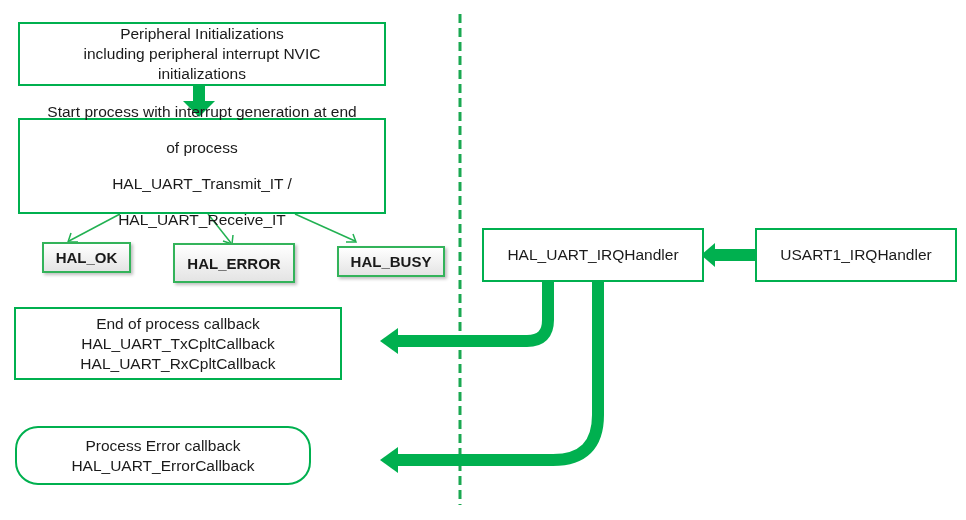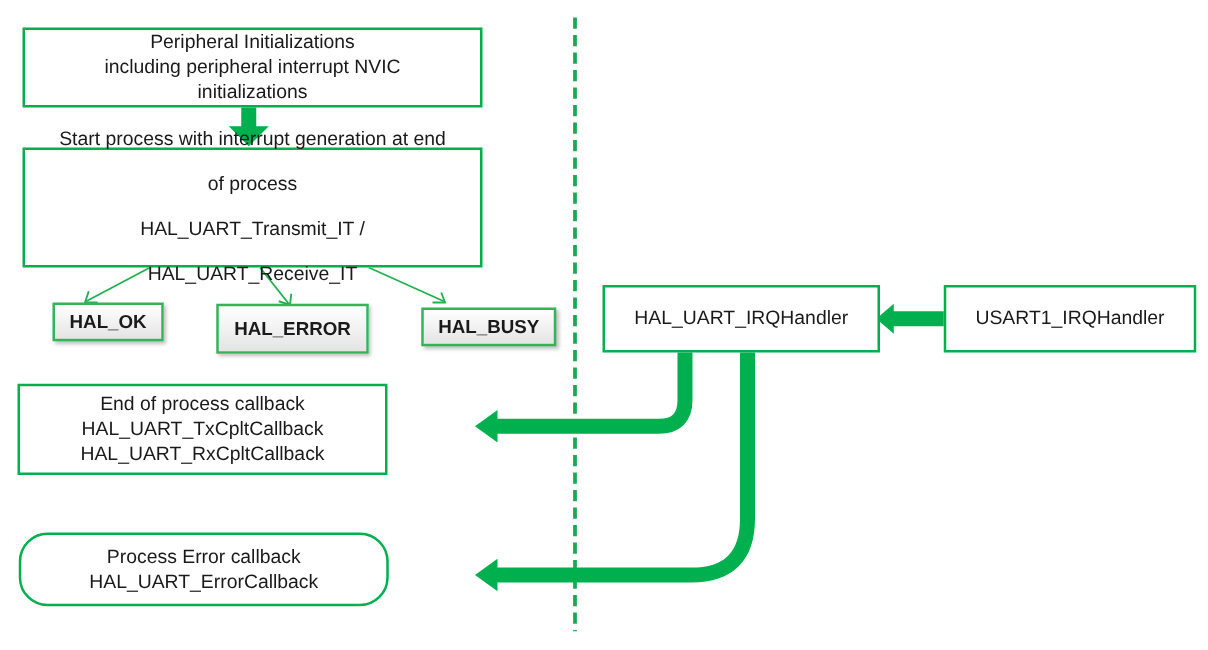--- a/index.html
+++ b/index.html
@@ -62,21 +62,21 @@
   <div>Start process with interrupt generation at end</div>
   <div>of process</div>
   <div>HAL_UART_Transmit_IT /</div>
   <div>HAL_UART_Receive_IT</div>
 </div>
 
 <div class="status" style="left:42px; top:242px; width:89px; height:31px;">HAL_OK</div>
 <div class="status" style="left:173px; top:243px; width:122px; height:40px;">HAL_ERROR</div>
 <div class="status" style="left:324px; top:246px; width:108px; height:31px;margin-left:13px;">HAL_BUSY</div>
 
-<div class="box" style="left:14px; top:307px; width:296px; height:73px;">
+<div class="box" style="left:14px; top:307px; width:328px; height:73px;">
   <div>End of process callback</div>
   <div>HAL_UART_TxCpltCallback</div>
   <div>HAL_UART_RxCpltCallback</div>
 </div>
 
 <div class="box" style="left:15px; top:426px; width:296px; height:59px;border-radius:23px;">
   <div>Process Error callback</div>
   <div>HAL_UART_ErrorCallback</div>
 </div>
 

